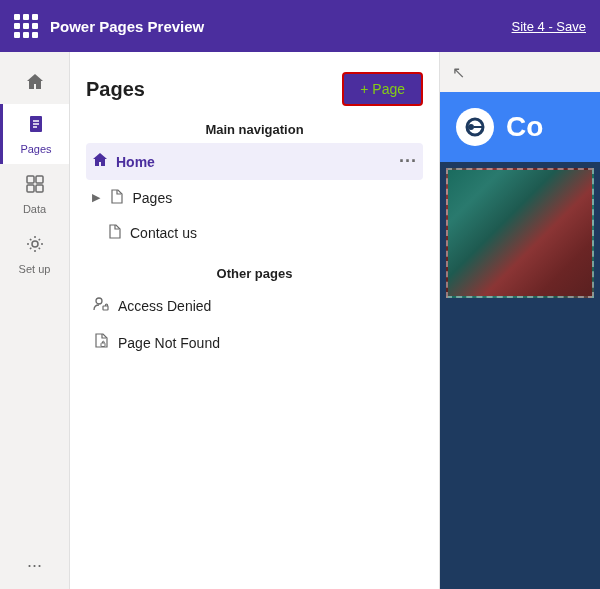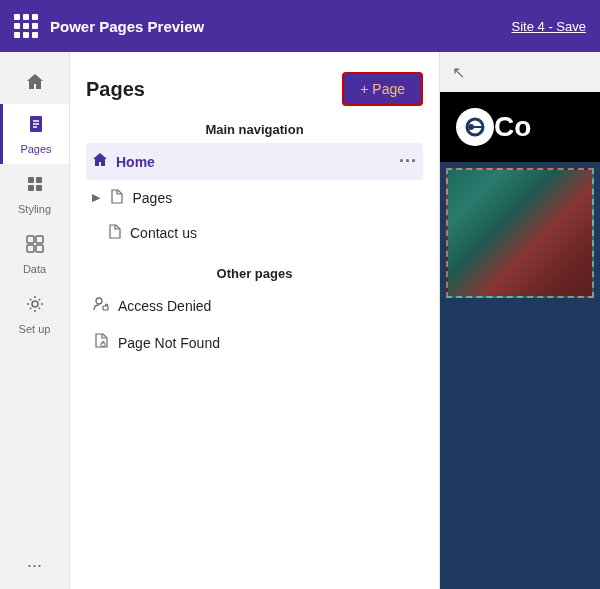--- a/index.html
+++ b/index.html
@@ -112,21 +112,21 @@
       justify-content: space-between;
       margin-bottom: 16px;
     }
     .pages-title {
       font-size: 20px;
       font-weight: 600;
       color: #1f1f1f;
     }
     .add-page-btn {
       background: #4b2e9e;
-      color: #fdba74;
+      color: #84cc16;
       border: 2px solid #cc0000;
       border-radius: 4px;
       padding: 7px 16px;
       font-size: 14px;
       cursor: pointer;
       display: flex;
       align-items: center;
       gap: 6px;
       font-weight: 500;
     }
@@ -190,25 +190,26 @@
       font-size: 16px;
       color: #6b6b6b;
     }
     .preview-content {
       flex: 1;
       background: #1e3a5f;
       position: relative;
       overflow: hidden;
     }
     .preview-header-bar {
-      background: #000000;
+      background: #3b82f6;
       height: 70px;
       display: flex;
       align-items: center;
       padding: 0 16px;
+      gap: 12px;
     }
     .preview-co-text {
       color: white;
       font-size: 28px;
       font-weight: 600;
     }
 
     
     .icon-person-lock { font-size: 15px; color: #6b6b6b; }
     .icon-page-lock { font-size: 15px; color: #6b6b6b; }
@@ -246,31 +247,20 @@
         <svg width="20" height="20" viewBox="0 0 20 20" fill="none">
           <rect x="4" y="2" width="12" height="16" rx="1" fill="#4b2e9e"></rect>
           <line x1="7" y1="7" x2="13" y2="7" stroke="white" stroke-width="1.5"></line>
           <line x1="7" y1="10" x2="13" y2="10" stroke="white" stroke-width="1.5"></line>
           <line x1="7" y1="13" x2="11" y2="13" stroke="white" stroke-width="1.5"></line>
         </svg>
       </span>
       <span class="nav-label">Pages</span>
     </div>
 
-    <div class="leftnav-item">
-      <span class="nav-icon">
-        <svg width="20" height="20" viewBox="0 0 20 20" fill="none">
-          <rect x="3" y="3" width="6" height="6" rx="1" fill="#6b6b6b"></rect>
-          <rect x="11" y="3" width="6" height="6" rx="1" fill="#6b6b6b"></rect>
-          <rect x="3" y="11" width="6" height="6" rx="1" fill="#6b6b6b"></rect>
-          <rect x="11" y="11" width="6" height="6" rx="1" fill="#6b6b6b"></rect>
-        </svg>
-      </span>
-      <span class="nav-label">Styling</span>
-    </div>
 
     <div class="leftnav-item">
       <span class="nav-icon">
         <svg width="20" height="20" viewBox="0 0 20 20" fill="none">
           <rect x="2" y="2" width="7" height="7" rx="1" stroke="#6b6b6b" stroke-width="1.5" fill="none"></rect>
           <rect x="11" y="2" width="7" height="7" rx="1" stroke="#6b6b6b" stroke-width="1.5" fill="none"></rect>
           <rect x="2" y="11" width="7" height="7" rx="1" stroke="#6b6b6b" stroke-width="1.5" fill="none"></rect>
           <rect x="11" y="11" width="7" height="7" rx="1" stroke="#6b6b6b" stroke-width="1.5" fill="none"></rect>
         </svg>
       </span>

